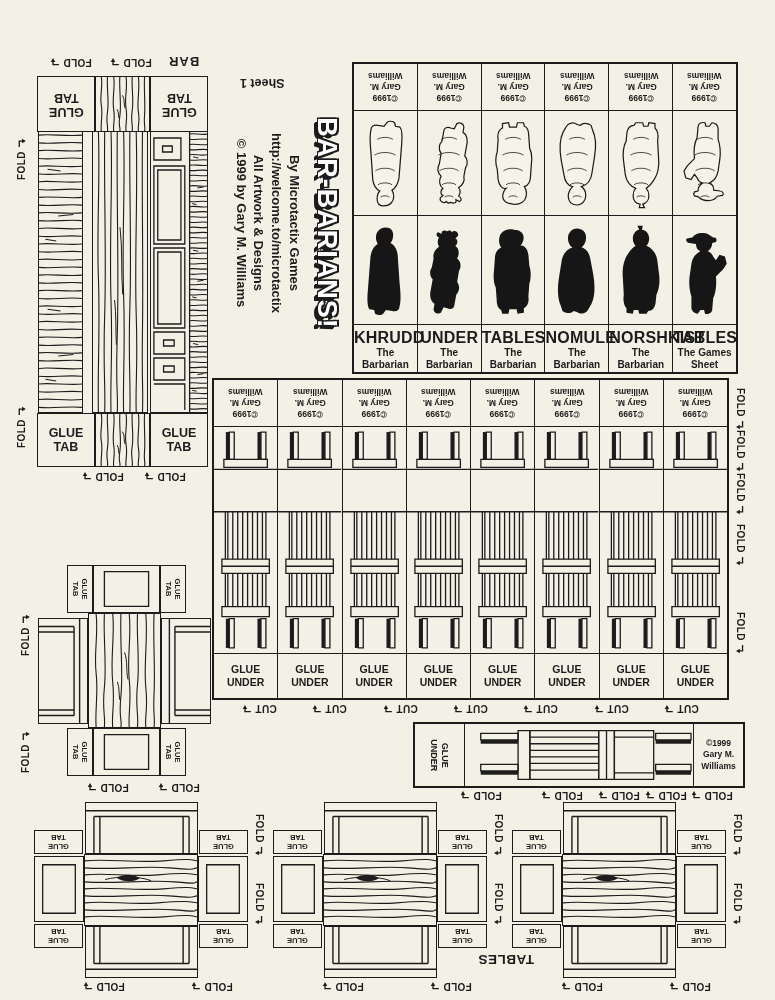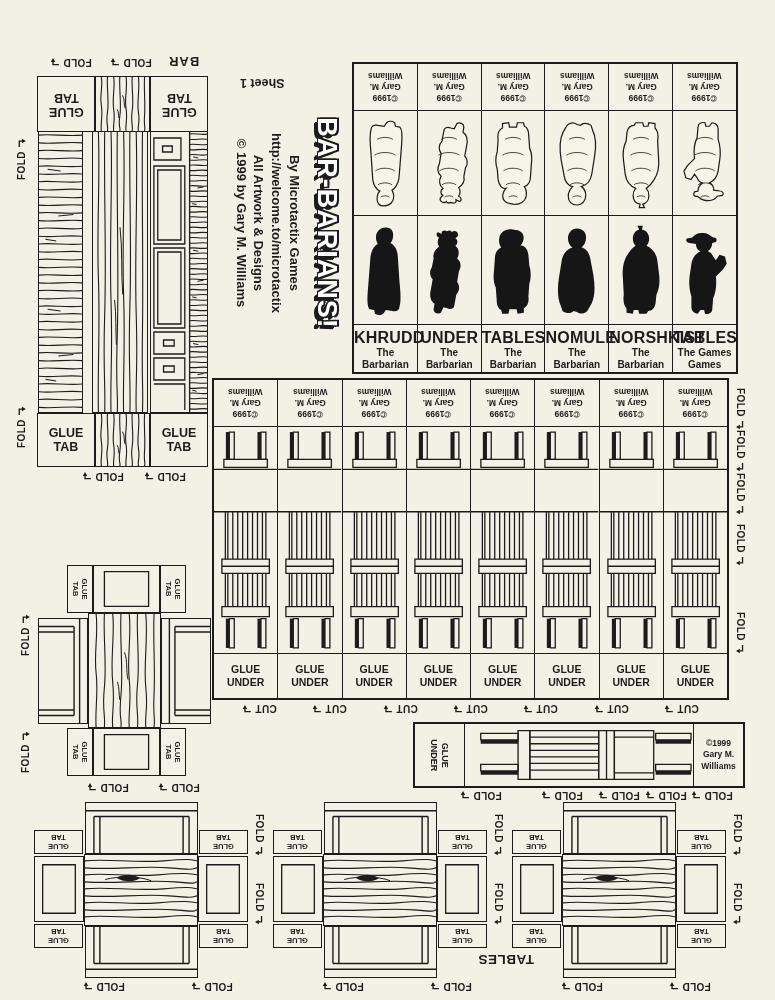--- a/index.html
+++ b/index.html
@@ -386,21 +386,21 @@
           </svg>
         </div>
       <div class="csil">
           <svg width="58" height="104" viewBox="0 0 64 106">
             <use href="#ch5" class="solid"></use>
           </svg>
         </div>
       <div class="cname">
           <span class="nm">TABLES</span>
           <span>The Games</span>
-          <span>Games</span>
+          <span>Sheet</span>
         </div>
     </div>
   </div>
 
   <div class="abs chairgrid">
     <div class="chcol">
       <div class="chcopy">
         <div class="copyin">
             <span>©1999</span>
             <span>Gary M.</span>

